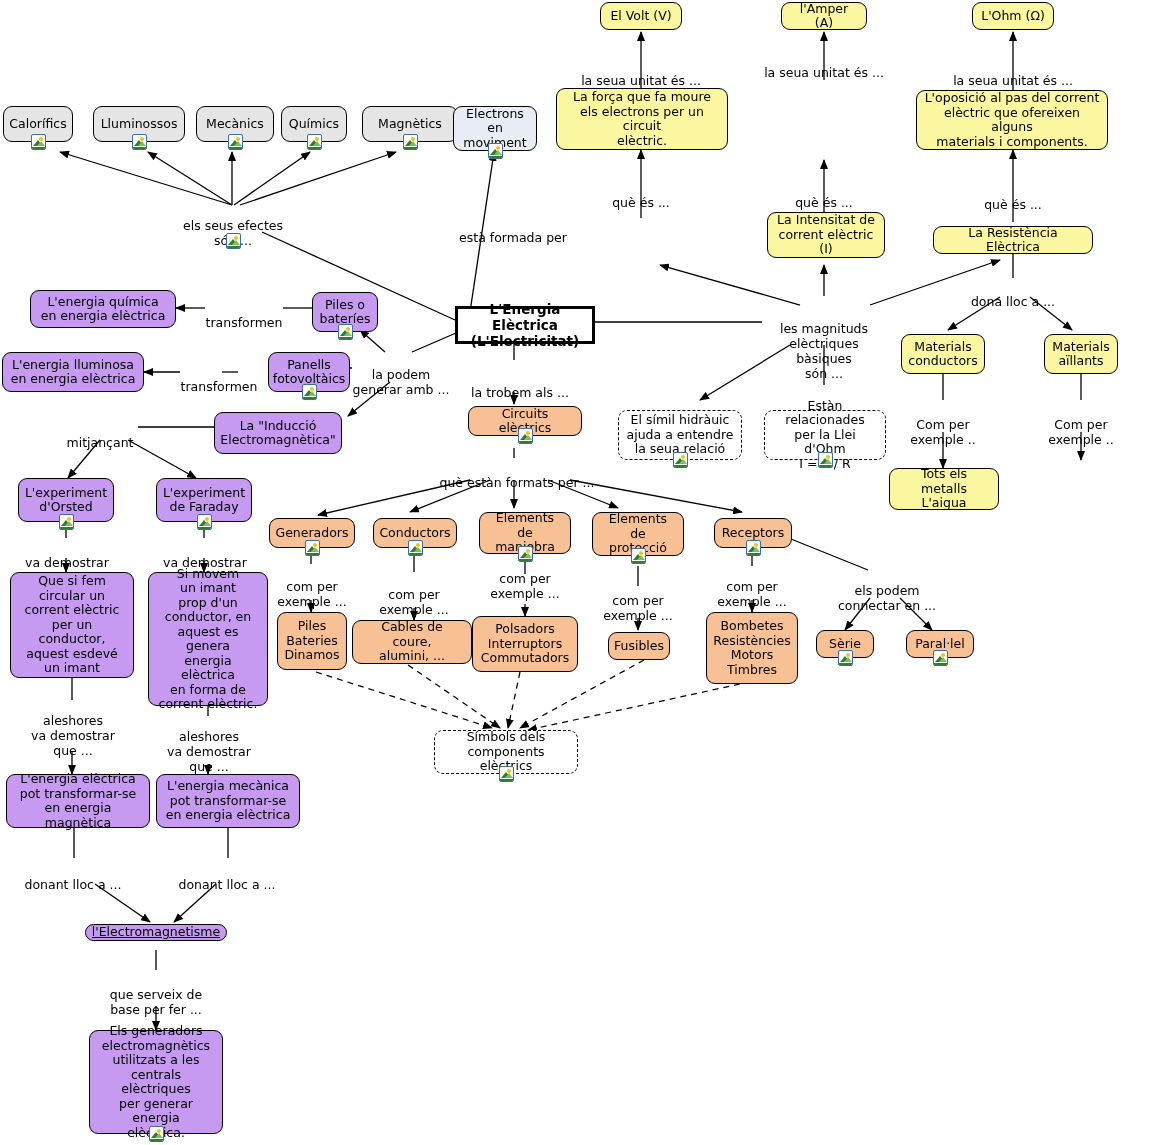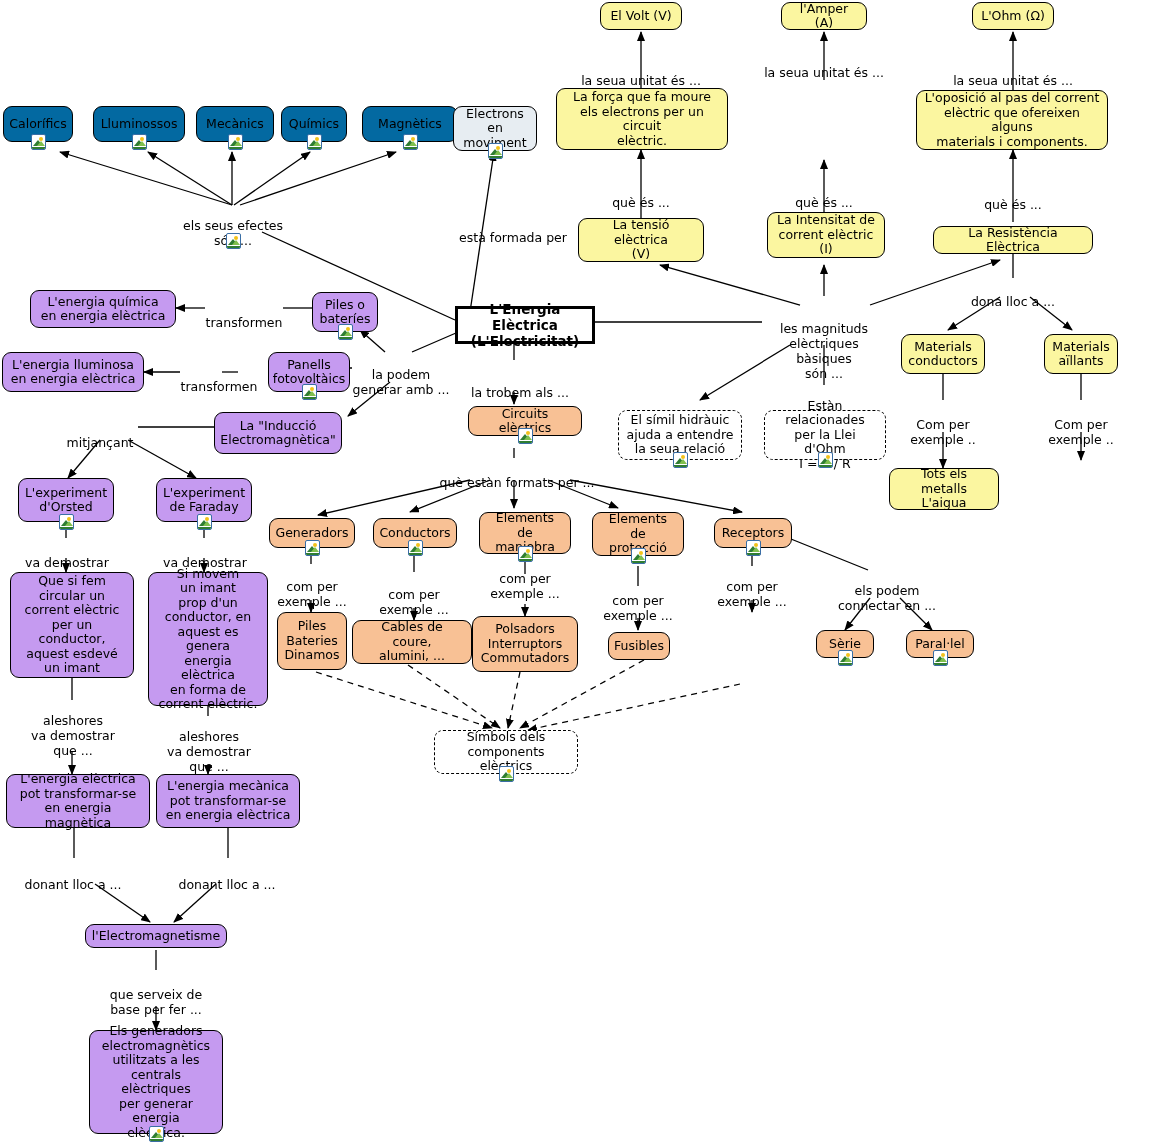--- a/index.html
+++ b/index.html
@@ -28,21 +28,21 @@
     justify-content:center;
     text-align:center;
     border:1px solid #000;
     border-radius:9px;
     font-size:12.5px;
     line-height:14.5px;
     color:#000;
     padding:4px 7px;
     white-space:pre-line;
   }
-  .node.green{background:#0369a1;}
+  .node.green{background:#e5e5e5;}
   .node.yellow{background:#fbf6a0;}
   .node.purple{background:#c59af0;}
   .node.orange{background:#f8c195;}
   .node.bluegray{background:#e7edf2;}
   .node.white-main{
     background:#ffffff;
     border:3px solid #000;
     border-radius:0;
     font-weight:bold;
     font-size:13.5px;
@@ -278,24 +278,20 @@
 elèctric.</span>
   </div>
 
 
   <div class="node yellow" style="left:916px;top:90px;width:192px;height:60px;justify-content:center;">
     <span>L'oposició al pas del corrent
 elèctric que ofereixen alguns
 materials i components.</span>
   </div>
 
-  <div class="node yellow" style="left:578px;top:218px;width:126px;height:44px;">
-    <span>La tensió elèctrica
-(V)</span>
-  </div>
 
   <div class="node yellow" style="left:767px;top:212px;width:118px;height:46px;">
     <span>La Intensitat de
 corrent elèctric
 (I)</span>
   </div>
 
   <div class="node yellow" style="left:933px;top:226px;width:160px;height:28px;">
     <span>La Resistència Elèctrica</span>
   </div>
@@ -405,21 +401,21 @@
 pot transformar-se
 en energia magnètica</span>
   </div>
 
   <div class="node purple" style="left:156px;top:774px;width:144px;height:54px;">
     <span>L'energia mecànica
 pot transformar-se
 en energia elèctrica</span>
   </div>
 
-  <div class="node purple" style="left:85px;top:924px;width:142px;height:24px;">
+  <div class="node purple" style="left:85px;top:924px;width:142px;height:17px;text-decoration:underline;">
     <span>l'Electromagnetisme</span>
   </div>
 
   <div class="node purple" style="left:89px;top:1030px;width:134px;height:104px;">
     <span>Els generadors
 electromagnètics
 utilitzats a les
 centrals elèctriques
 per generar energia
 elèctrica.</span>
@@ -472,20 +468,26 @@
   <div class="node orange" style="left:472px;top:616px;width:106px;height:56px;">
     <span>Polsadors
 Interruptors
 Commutadors</span>
   </div>
 
   <div class="node orange" style="left:608px;top:632px;width:62px;height:28px;">
     <span>Fusibles</span>
   </div>
 
+  <div class="node orange" style="left:706px;top:612px;width:92px;height:72px;">
+    <span>Bombetes
+Resistències
+Motors
+Timbres</span>
+  </div>
 
   <div class="node orange" style="left:816px;top:630px;width:58px;height:28px;">
     <span>Sèrie</span>
     <span class="picicon" style="left:50%;margin-left:-7px;bottom:-9px;"><i class="sun"></i><i class="hill"></i><i class="hill2"></i><i class="ground"></i></span>
   </div>
 
   <div class="node orange" style="left:906px;top:630px;width:68px;height:28px;">
     <span>Paral·lel</span>
     <span class="picicon" style="left:50%;margin-left:-7px;bottom:-9px;"><i class="sun"></i><i class="hill"></i><i class="hill2"></i><i class="ground"></i></span>
   </div>

